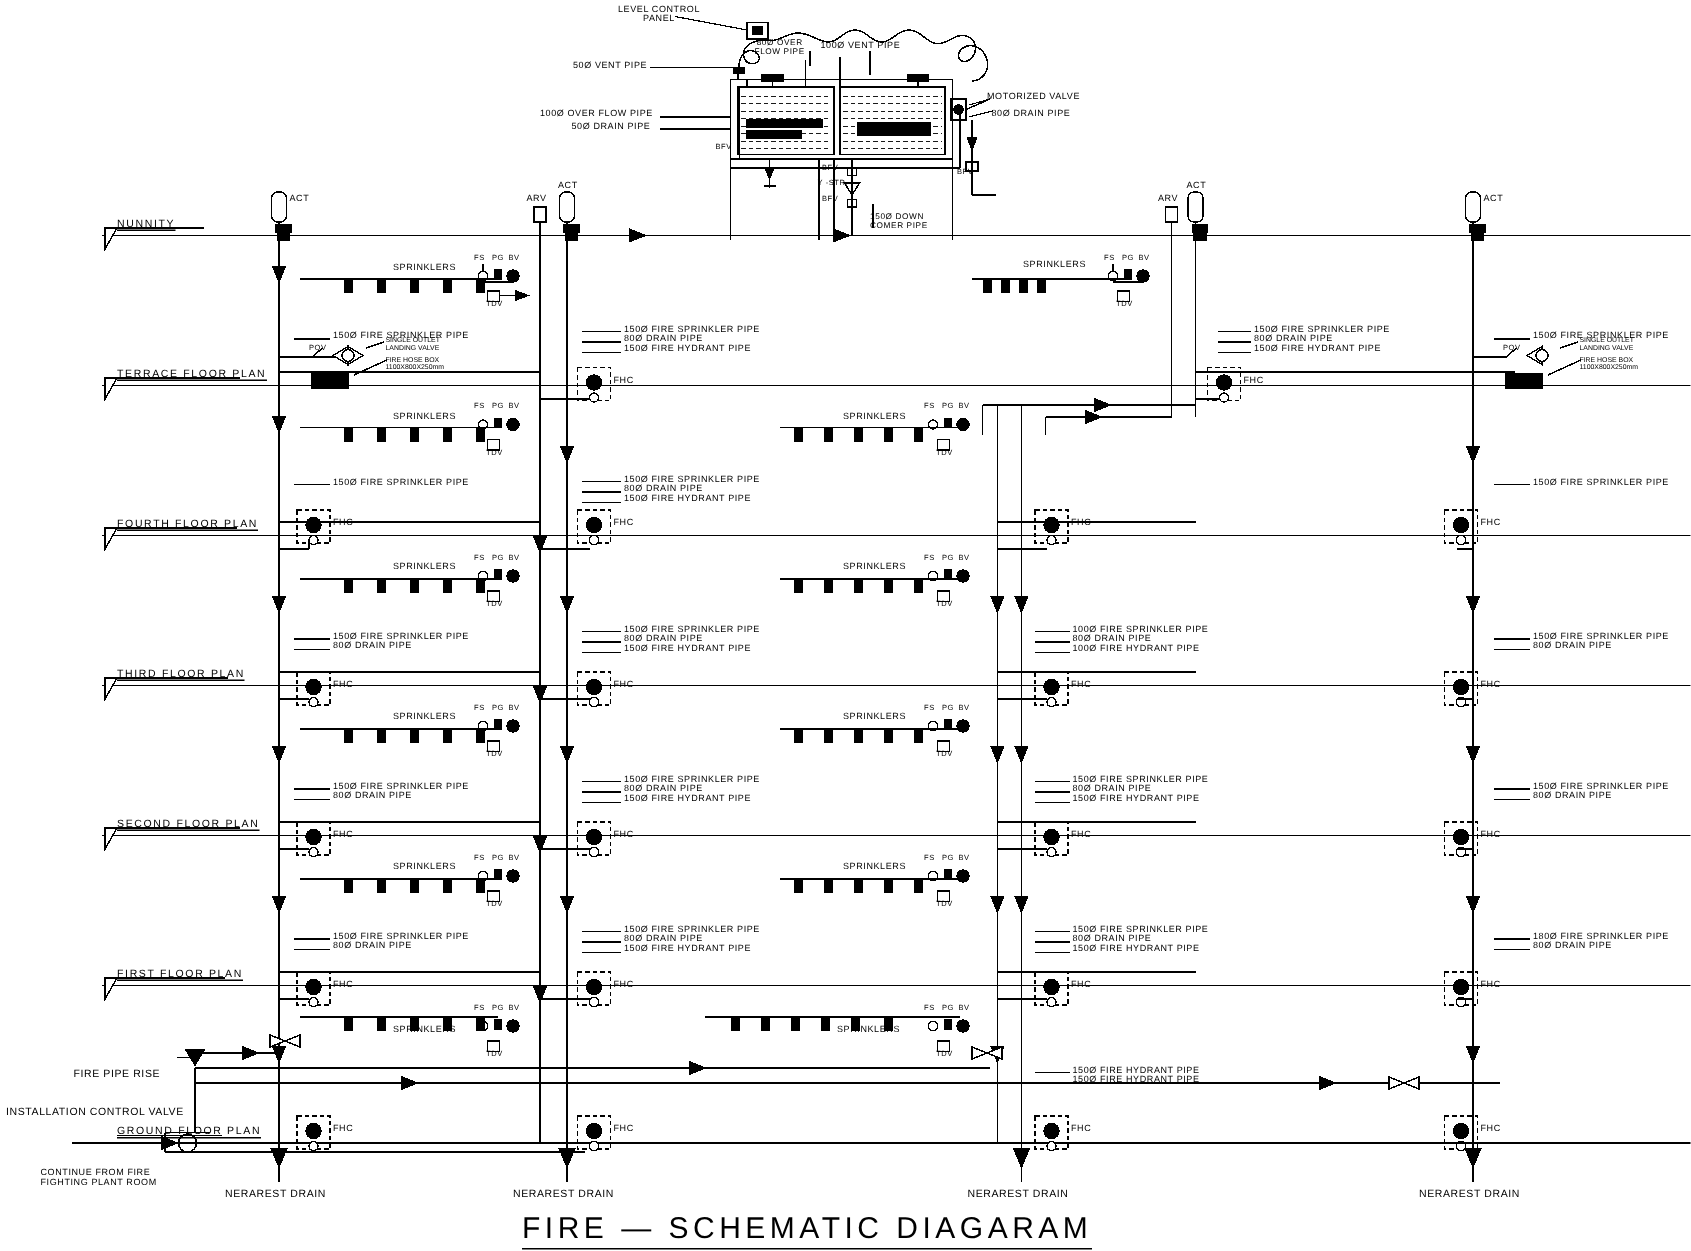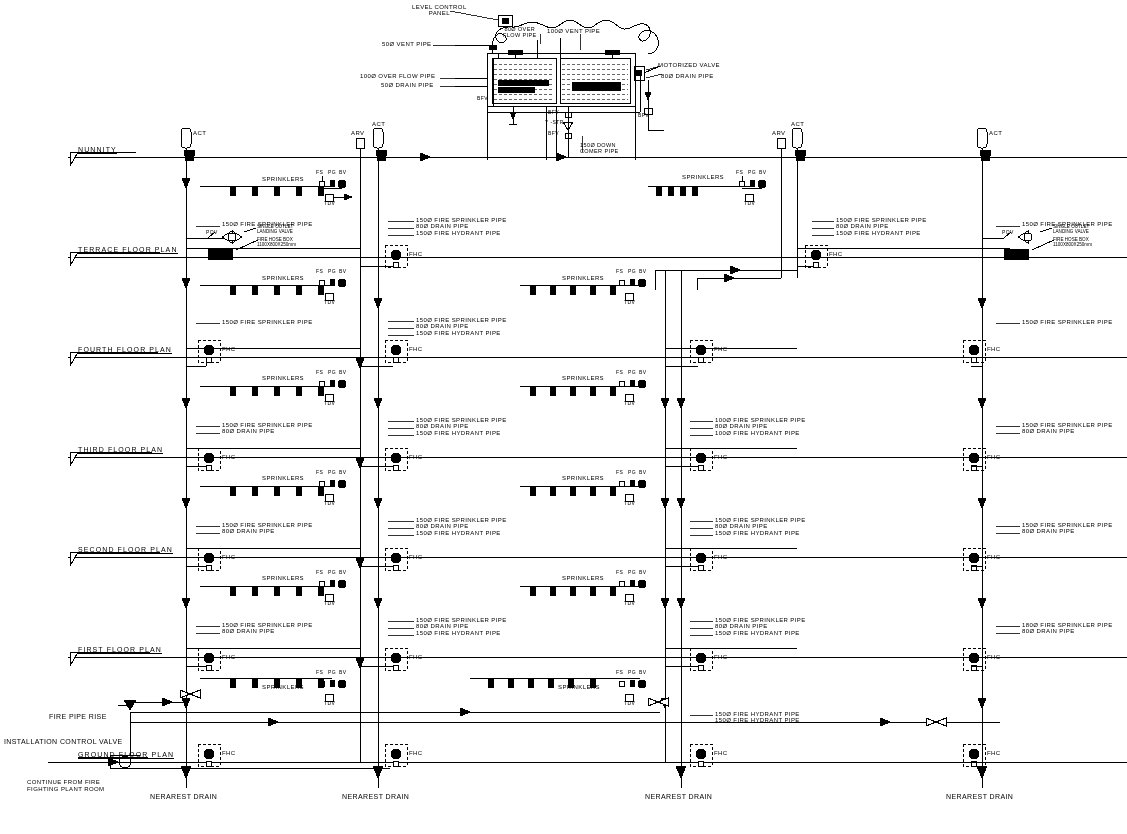--- a/index.html
+++ b/index.html
@@ -870,14 +870,15 @@
   <div class="lbl t7" style="left:49px;top:713px;">FIRE PIPE RISE</div>
   <div class="lbl t7" style="left:4px;top:738px;">INSTALLATION CONTROL VALVE</div>
   <div class="lbl t6" style="left:27px;top:779px;line-height:1.15;"><span style="white-space:pre-line">CONTINUE FROM FIRE
 FIGHTING PLANT ROOM</span></div>
 
   <div class="lbl t7" style="left:150px;top:793px;">NERAREST DRAIN</div>
   <div class="lbl t7" style="left:342px;top:793px;">NERAREST DRAIN</div>
   <div class="lbl t7" style="left:645px;top:793px;">NERAREST DRAIN</div>
   <div class="lbl t7" style="left:946px;top:793px;">NERAREST DRAIN</div>
 
+  <div class="title" style="left:348px;top:808px;">FIRE  —  SCHEMATIC DIAGARAM</div>
 
 </div>
 
 </body></html>

